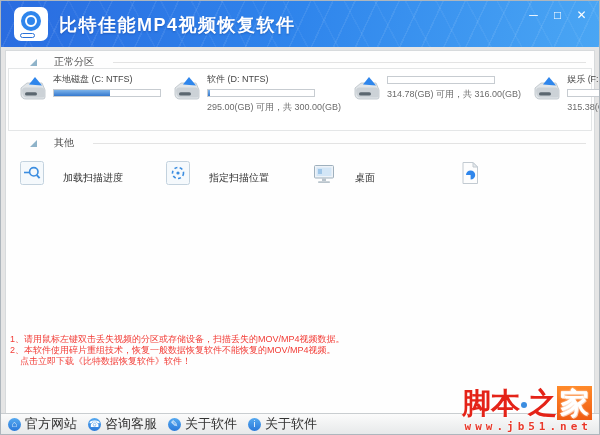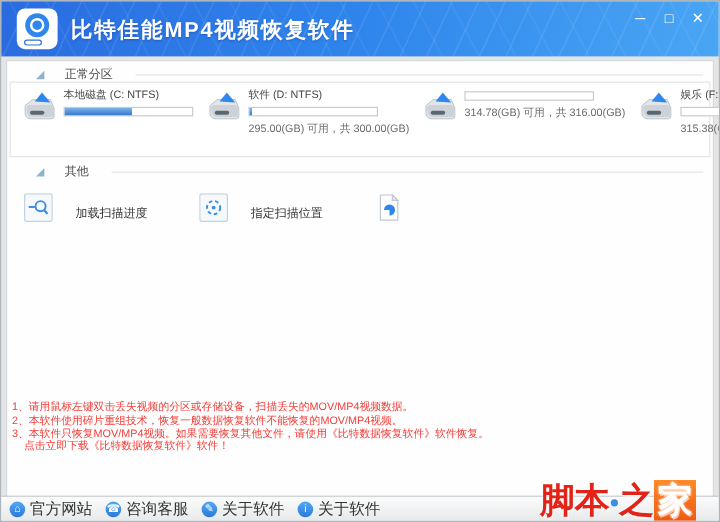--- a/index.html
+++ b/index.html
@@ -71,21 +71,21 @@
   .statusbar { position: absolute; left: 0; right: 0; bottom: 0; height: 21px;
                background: linear-gradient(#fbfbfb, #e7e9ea); border-top: 1px solid #c9cdd0;
                display: flex; align-items: center; padding-left: 7px; gap: 11px; }
   .sb-item { display: flex; align-items: center; gap: 4px; cursor: pointer; }
   .sb-icon { width: 13px; height: 13px; border-radius: 50%; flex: 0 0 13px;
              background: linear-gradient(180deg, #55a9f0, #2a79da);
              color: #fff; font-size: 9px; line-height: 13px; text-align: center; }
   .sb-label { font-size: 13px; color: #333; }
 
   
-  .watermark { position: absolute; right: 19px; bottom: 1px; text-align: right;
+  .watermark { position: absolute; right: 7px; bottom: 1px; text-align: right;
                z-index: 5; pointer-events: none; }
   .wm-name { font-size: 29px; font-weight: bold; color: #e42318; line-height: 31px;
              font-family: "DejaVu Serif", serif;
              text-shadow: 0 0 2px rgba(255,255,255,.95), 1px 1px 0 rgba(255,255,255,.6); }
   .wm-dot { display: inline-block; width: 6px; height: 6px; border-radius: 50%;
             background: #3b8de0; vertical-align: middle; margin: 0 1px; }
   .wm-last { background: linear-gradient(180deg, #ff8a2a, #ef5a12); color: #fff;
              padding: 0 3px; }
   .wm-url { font-size: 11px; font-weight: bold; color: #e8392b; letter-spacing: 4px;
             font-family: "DejaVu Sans Mono", monospace; margin-top: 1px;
@@ -207,32 +207,41 @@
         <div class="other-item">
           <span class="other-icon"><svg width="24" height="24" viewBox="0 0 24 24">
               <rect x="0.5" y="0.5" width="23" height="23" rx="2" fill="#f5f9fc" stroke="#c3d2de"></rect>
               <circle cx="12" cy="12" r="5.5" fill="none" stroke="#3b8de0" stroke-width="1.6" stroke-dasharray="3 2.4"></circle>
               <circle cx="12" cy="12" r="1.6" fill="#3b8de0"></circle>
             </svg></span>
           <span class="other-label">指定扫描位置</span>
         </div>
         <div class="other-item">
           <span class="other-icon"><svg width="24" height="24" viewBox="0 0 24 24">
+              <rect x="2.5" y="4.5" width="19" height="12.5" rx="1" fill="#eef3f8" stroke="#9fb0bd"></rect>
+              <rect x="4.5" y="6.5" width="15" height="8.5" fill="#d3e6f6"></rect>
+              <rect x="6" y="8" width="4" height="5" fill="#9fc6e8"></rect>
+              <rect x="10" y="17.5" width="4" height="2.5" fill="#b9c4cc"></rect>
+              <rect x="6" y="20.3" width="12" height="1.7" rx="0.8" fill="#b9c4cc"></rect>
+            </svg></span>
+          <span class="other-label">桌面</span>
+        </div>
+        <div class="other-item">
+          <span class="other-icon"><svg width="24" height="24" viewBox="0 0 24 24">
               <path d="M5 1.5 h10 l4.5 4.5 v16.5 H5 z" fill="#fdfdfd" stroke="#c2cad1"></path>
               <path d="M15 1.5 v4.5 h4.5 z" fill="#e7ebee" stroke="#c2cad1"></path>
               <path d="M8 14 a4.6 4.6 0 1 1 4.6 4.6 l0 -4.6 z" fill="#2f86ec"></path>
             </svg></span>
         </div>
       </div>
 
     <div class="notices">
 
     <div class="notice-line">1、请用鼠标左键双击丢失视频的分区或存储设备，扫描丢失的MOV/MP4视频数据。</div>
         <div class="notice-line">2、本软件使用碎片重组技术，恢复一般数据恢复软件不能恢复的MOV/MP4视频。</div>
-        <div class="notice-line">3、本软件只恢复MOV/MP4视频。如果需要恢复其他文件，请使用《比特数据恢复软件》软件恢复。</div>
         <div class="notice-line indent">点击立即下载《比特数据恢复软件》软件！</div>
       </div>
 
   </div>
 
   <div class="statusbar">
 
   <div class="sb-item">
         <span class="sb-icon">⌂</span>
         <span class="sb-label">官方网站</span>
@@ -248,15 +257,16 @@
       <div class="sb-item">
         <span class="sb-icon">i</span>
         <span class="sb-label">关于软件</span>
       </div>
     </div>
 
   <div class="watermark">
     <div class="wm-name">
       <span>脚本</span><span class="wm-dot"></span><span>之</span><span class="wm-last">家</span>
     </div>
+    <div class="wm-url">www.jb51.net</div>
   </div>
 
 </div>
 
 </body></html>

